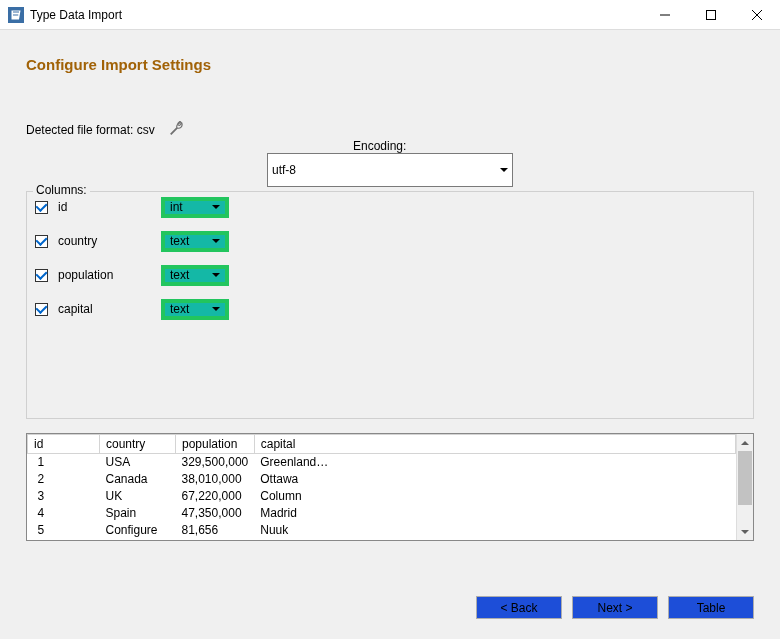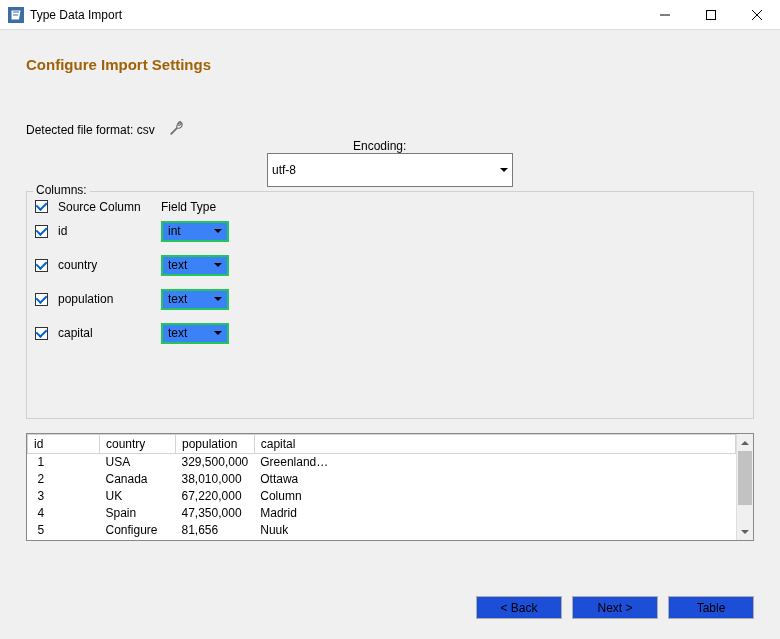--- a/index.html
+++ b/index.html
@@ -120,22 +120,22 @@
       border: solid #0066cc;
       border-width: 0 2px 2px 0;
       transform: rotate(45deg);
     }
     .col-name {
       width: 103px;
     }
     .type-select {
       width: 68px;
       height: 21px;
-      border: 2px solid #22c55e;
-      background: #3b82f6;
+      border: 4px solid #22c55e;
+      background: #14b8a6;
       font-size: 12px;
       padding: 0 5px;
       display: flex;
       align-items: center;
       justify-content: space-between;
     }
     .preview {
       border: 1px solid #888;
       background: #fff;
       height: 108px;
@@ -259,25 +259,20 @@
   <div class="row">
     <span class="row-label">Encoding:</span>
     <div class="encoding-select">
       <span>utf-8</span>
       <span class="chev-down"></span>
     </div>
   </div>
 
   <div class="columns-fieldset">
     <span class="legend">Columns:</span>
-    <div class="col-header">
-      <div class="checkbox checked" style="margin-right:10px;"></div>
-      <span class="col-name" style="width:103px;">Source Column</span>
-      <span>Field Type</span>
-    </div>
     <div id="col-rows">
         <div class="col-row">
           <div class="checkbox checked"></div>
           <span class="col-name">id</span>
           <div class="type-select">
             <span>int</span>
             <span class="chev-down"></span>
           </div>
         </div>
         <div class="col-row">

